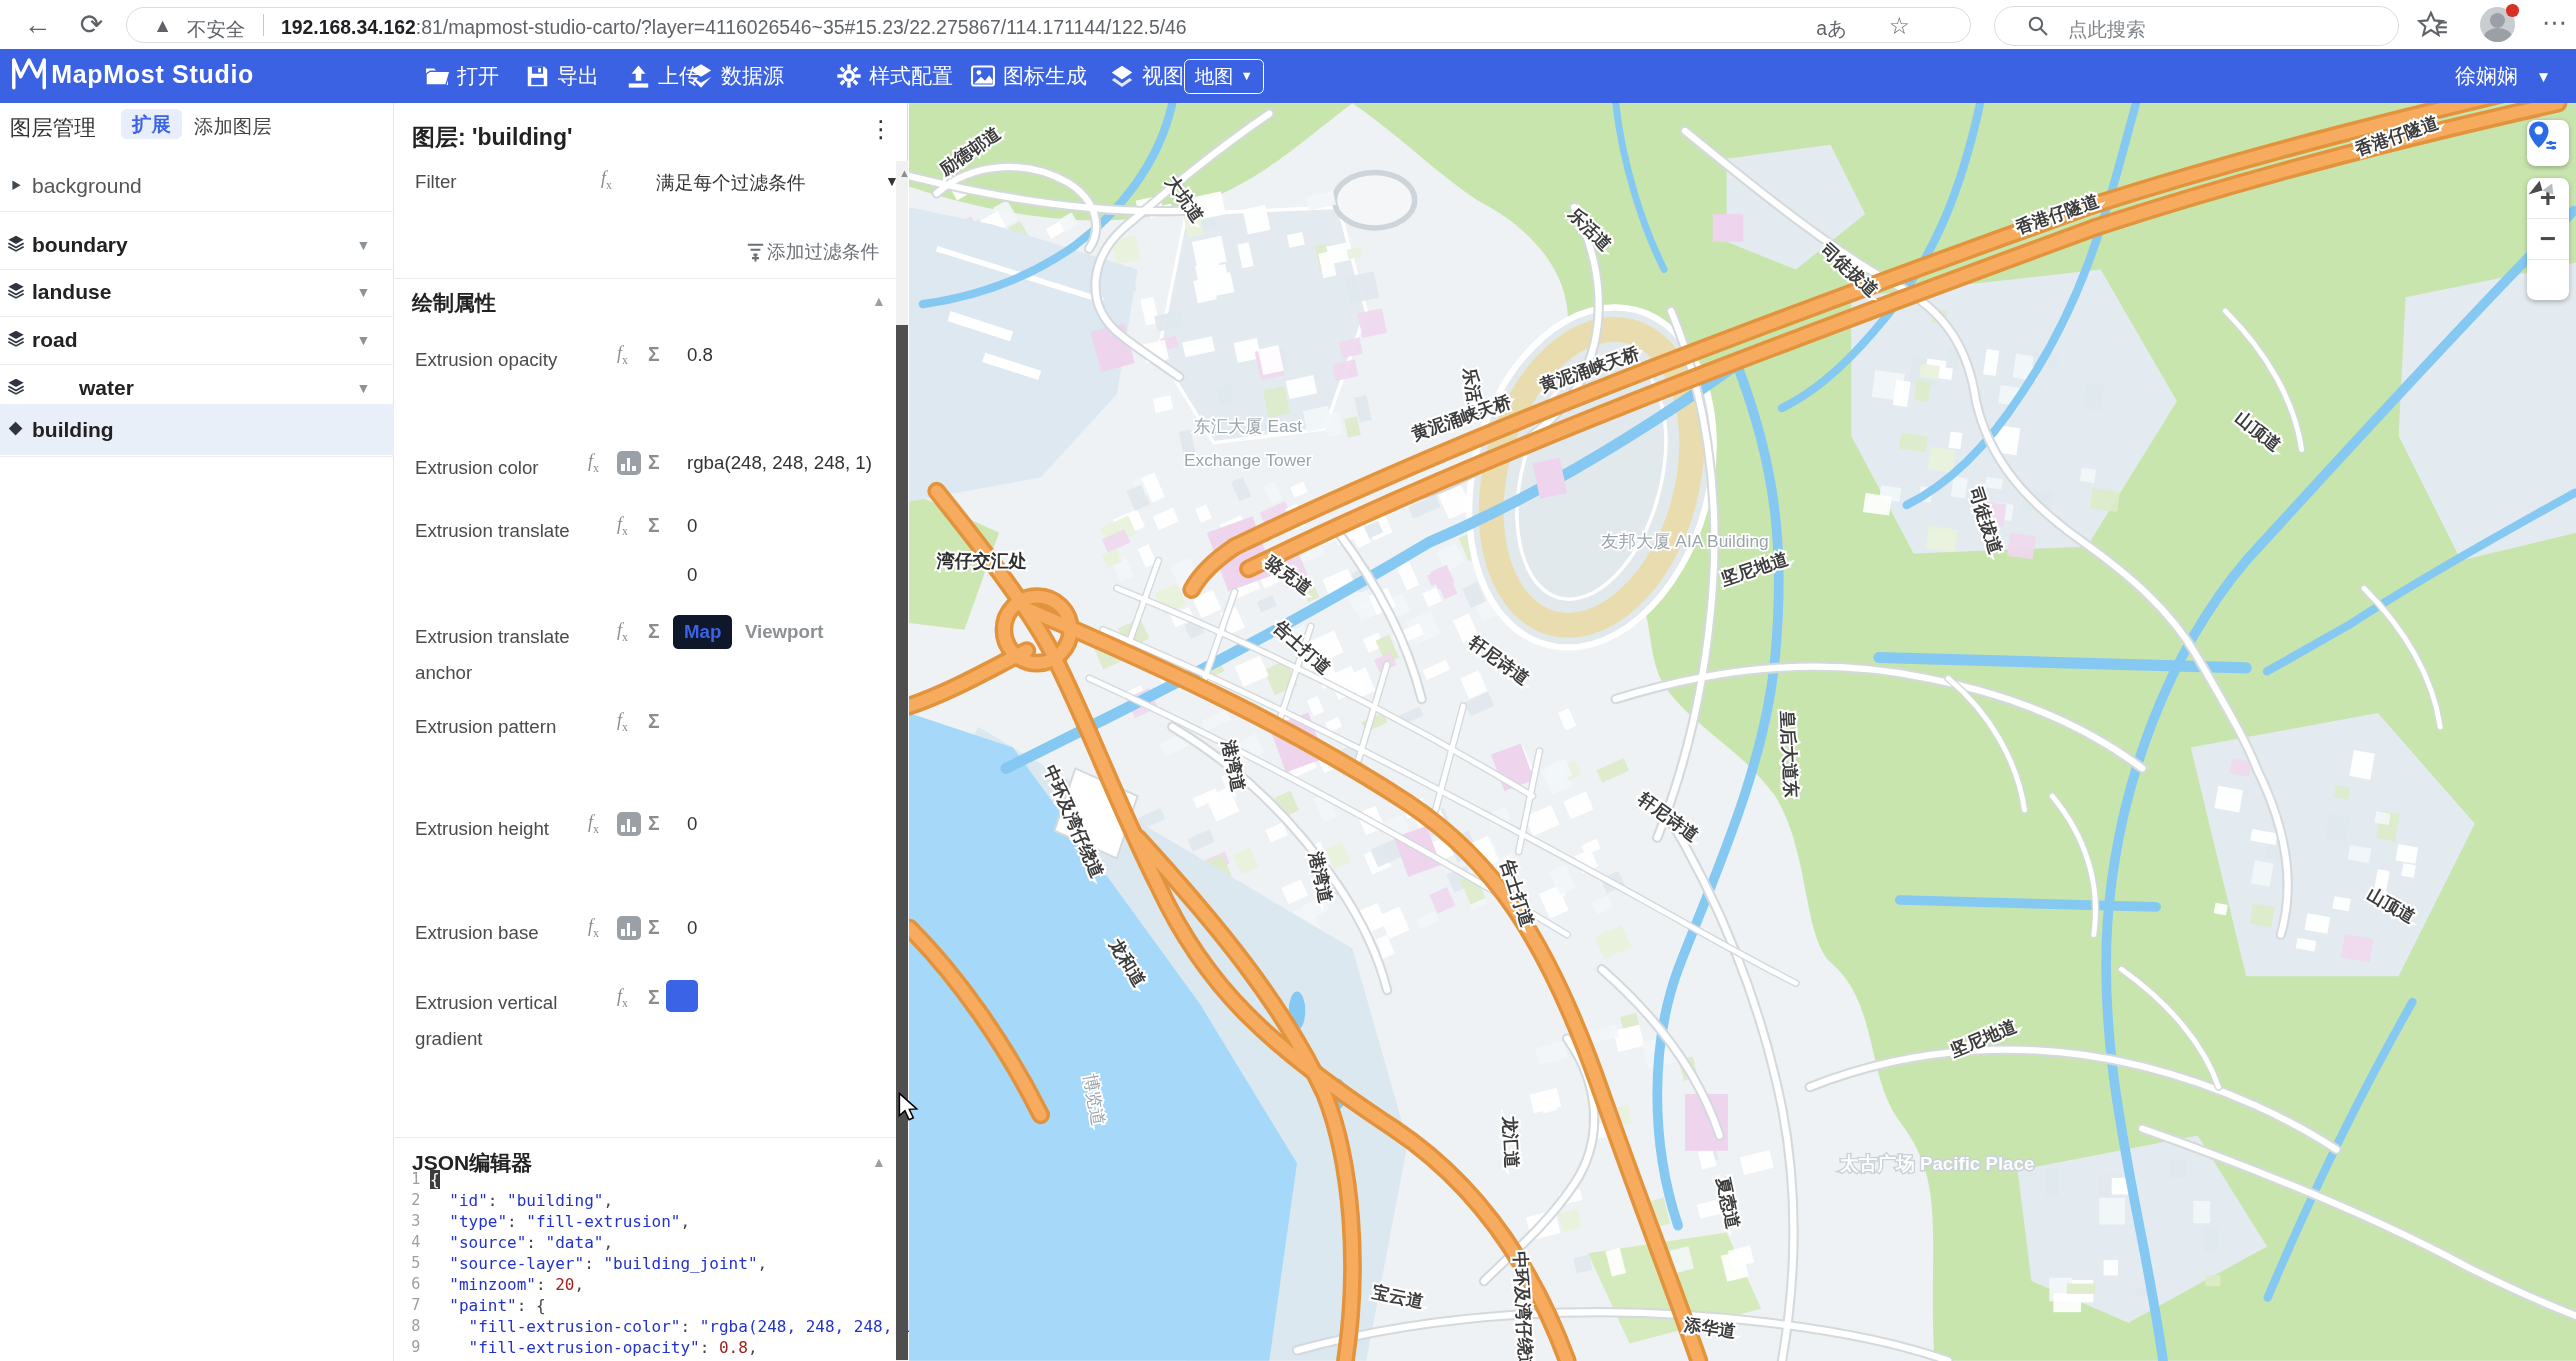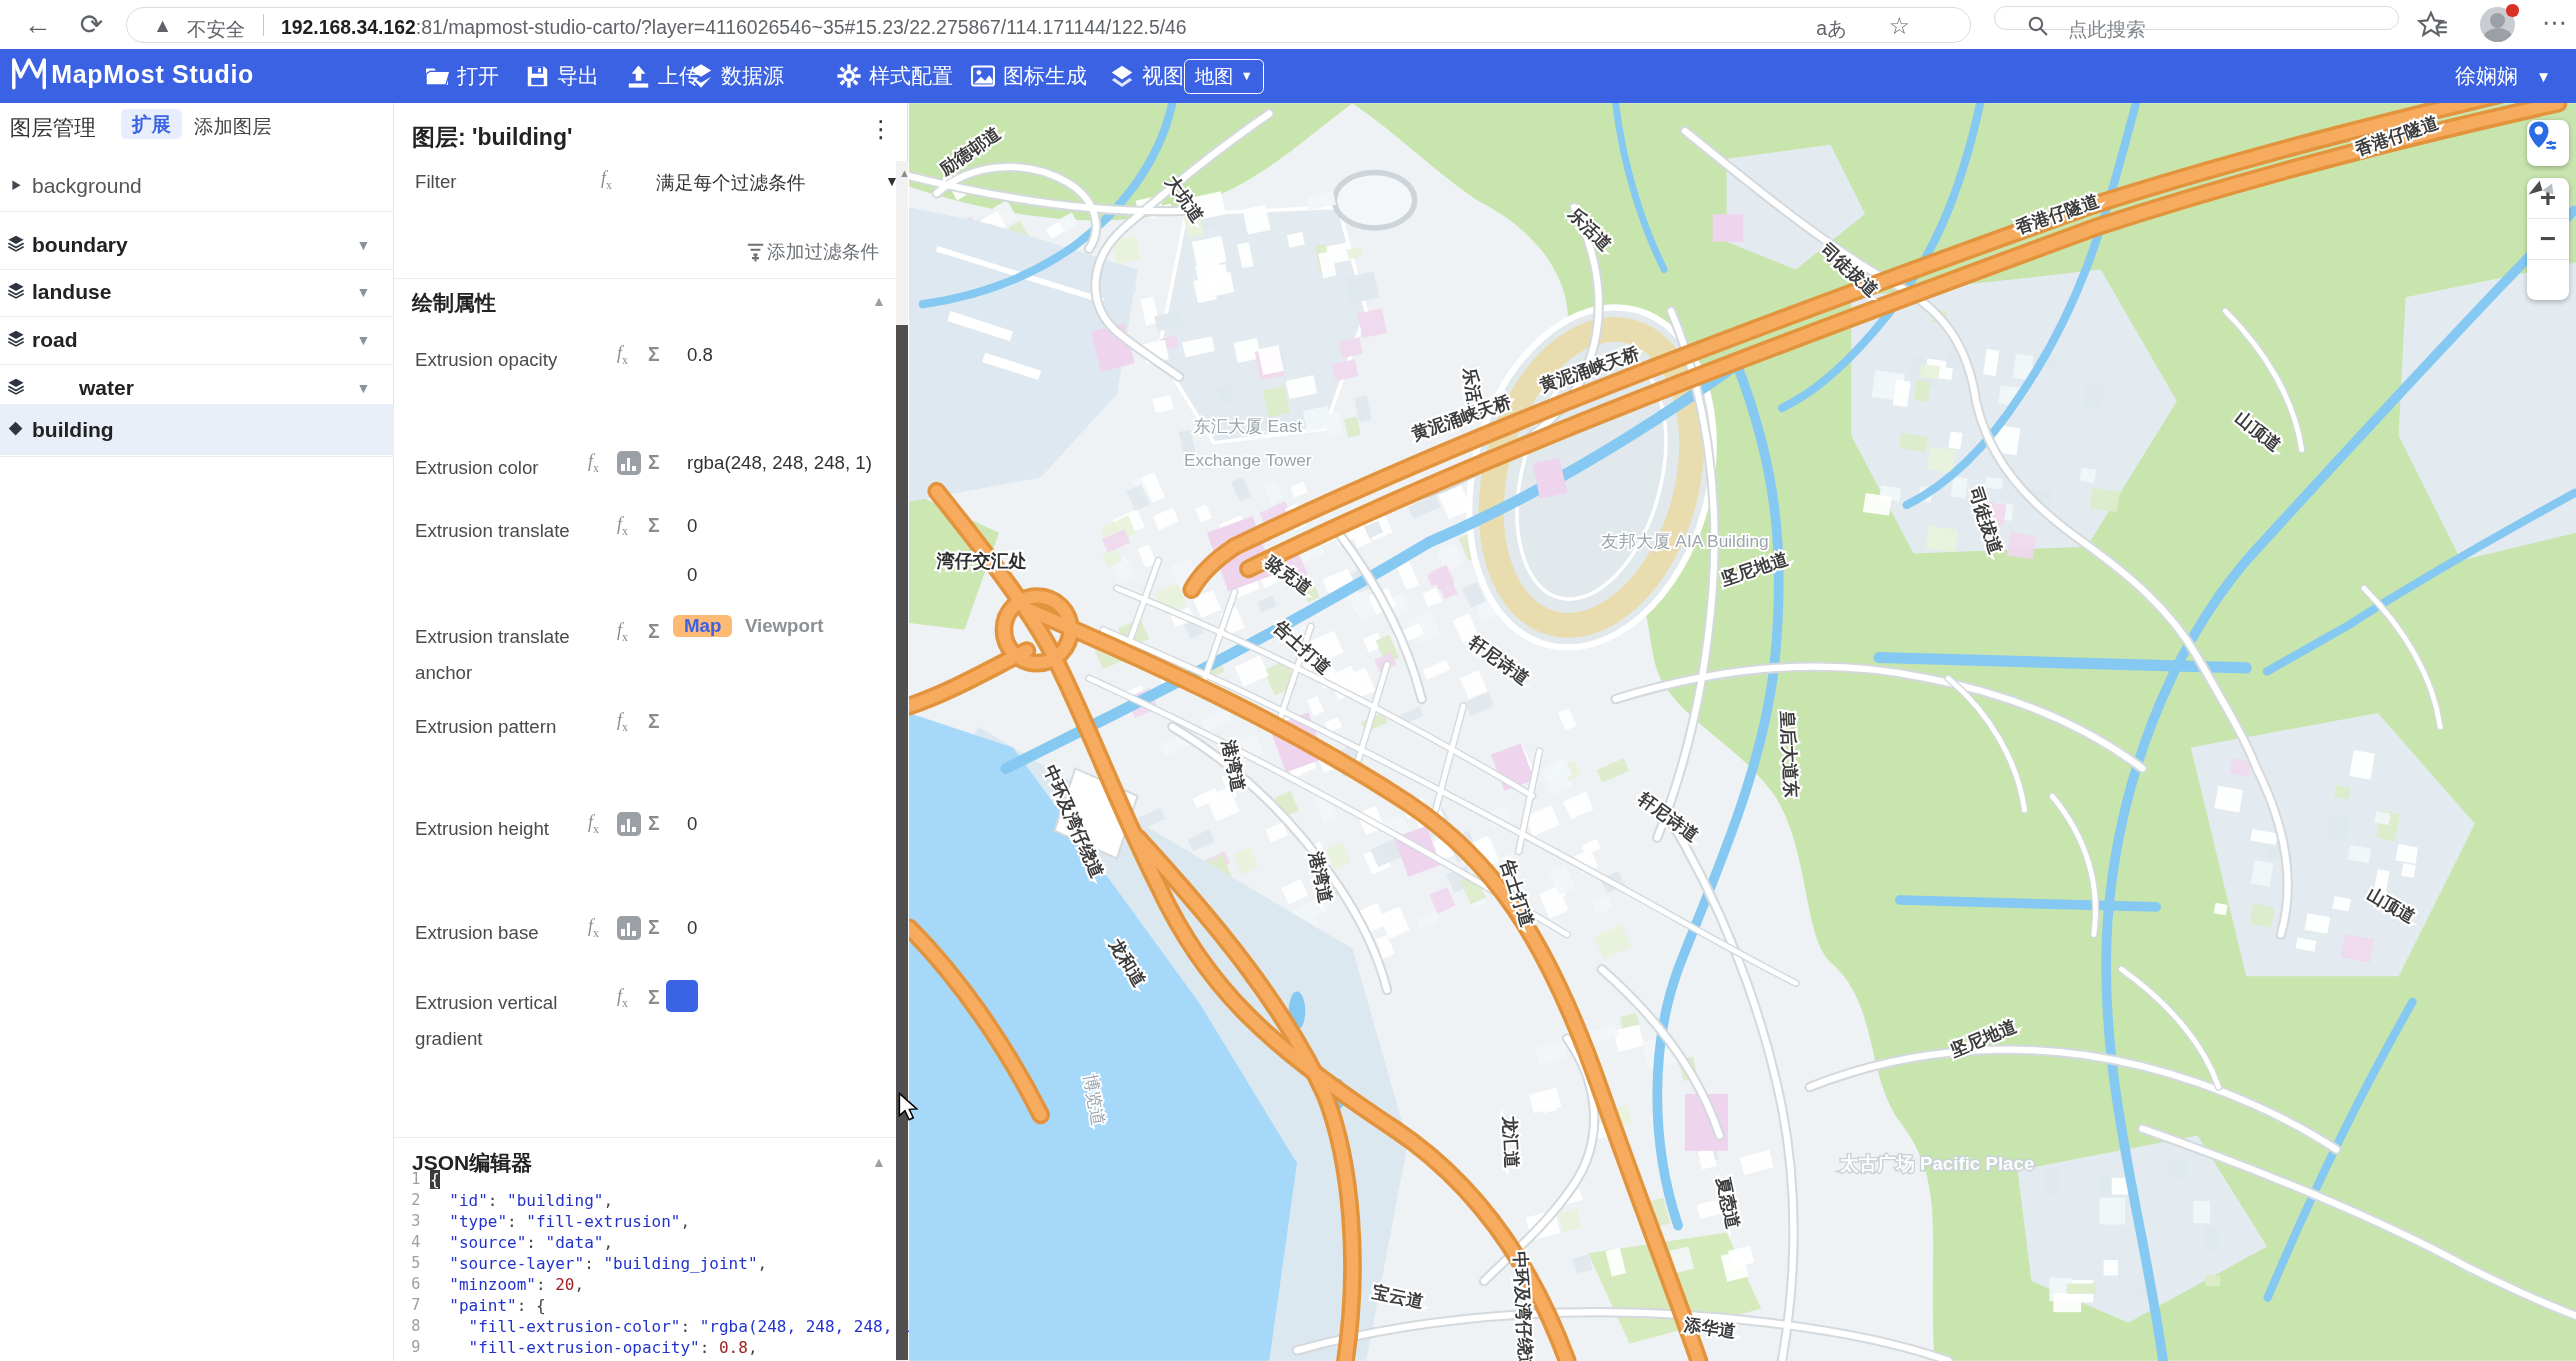--- a/index.html
+++ b/index.html
@@ -9,21 +9,21 @@
   #browser-bar { position:absolute; left:0; top:0; width:2576px; height:49px; background:#fff; }
   .nav-ico { position:absolute; top:8.3px; font-size:28px; color:#5f6368; width:33px; height:33px; text-align:center; line-height:33px; border-radius:50%; }
   #url-pill { position:absolute; left:126px; top:7px; width:1845px; height:36px; border:1.4px solid #dadce0; border-radius:19.4px; background:#fff; }
   #url-pill .warn { position:absolute; left:26px; top:6.2px; font-size:19.4px; color:#5f6368; }
   #url-pill .sec  { position:absolute; left:60px; top:7.6px; font-size:19.4px; color:#5f6368; }
   #url-pill .sep  { position:absolute; left:136px; top:5.5px; height:22px; width:0.7px; background:#c7c7c7; }
   #url-pill .url  { position:absolute; left:154px; top:7.6px; font-size:19.4px; color:#5f6368; white-space:nowrap; }
   #url-pill .url b{ color:#202124; font-weight:bold; }
   #url-pill .tr-ico { position:absolute; right:123px; top:7px; font-size:19.4px; color:#5f6368; }
   #url-pill .star   { position:absolute; right:60px; top:4.2px; font-size:23.6px; color:#5f6368; }
-  #search-pill { position:absolute; left:1994px; top:5.5px; width:405px; height:24px; border:1.4px solid #dadce0; border-radius:21px; background:#fff; }
+  #search-pill { position:absolute; left:1994px; top:5.5px; width:405px; height:40px; border:1.4px solid #dadce0; border-radius:21px; background:#fff; }
   #search-pill .mag { position:absolute; left:32px; top:8.3px; }
   #search-pill .ph  { position:absolute; left:73px; top:9px; font-size:19.4px; color:#80868b; }
   #collections-ico { position:absolute; left:2417px; top:9.7px; }
   #avatar { position:absolute; left:2480px; top:7px; width:35px; height:35px; border-radius:50%; background:#c9cdd1; overflow:hidden; }
   #avatar .head { position:absolute; left:9.7px; top:5.5px; width:15.2px; height:15.2px; border-radius:50%; background:#9aa0a6; }
   #avatar .body { position:absolute; left:3.5px; top:21px; width:28px; height:18px; border-radius:50% 50% 0 0; background:#9aa0a6; }
   #avatar-dot { position:absolute; left:2506px; top:4.2px; width:12.5px; height:12.5px; border-radius:50%; background:#d93025; }
   #more-dots { position:absolute; left:2542px; top:8.3px; font-size:25px; color:#5f6368; letter-spacing:2.8px; }
 
   
@@ -73,21 +73,21 @@
   .sect-head { position:absolute; left:18px; font-size:21px; font-weight:bold; color:#222; }
   .sect-caret { position:absolute; left:478px; font-size:14px; color:#9aa0a6; }
   .prop-row { position:absolute; left:21px; width:478px; }
   .prop-row .lab { position:absolute; left:0; top:0; width:173px; line-height:1.9; }
   .prop-row .i1 { position:absolute; top:1.4px; }
   .prop-row .fx3 { left:173px; } .prop-row .ch3 { left:202px; } .prop-row .sg3 { left:233px; }
   .prop-row .fx2 { left:202px; } .prop-row .sg2 { left:233px; }
   .prop-row .val { position:absolute; left:272px; top:2.1px; }
   .prop-row .val3 { position:absolute; left:272px; top:2.1px; }
   .pill-toggle { position:absolute; left:258px; top:-4.2px; display:flex; gap:12.5px; align-items:center; }
-  .pill-on  { background:#fdba74; color:#3b63e6; font-weight:bold; font-size:18.7px; padding:0 11px; border-radius:5.5px; }
+  .pill-on  { background:#0f172a; color:#3b63e6; font-weight:bold; font-size:18.7px; padding:6px 11px; border-radius:5.5px; }
   .pill-off { color:#8c9196; font-size:18.7px; font-weight:bold; }
   #vg-check { position:absolute; left:251px; top:-5.5px; width:32px; height:32px; background:#3b63e6; border-radius:4.9px; }
   
   #json-lines { position:absolute; left:0; top:1067px; width:503px; font-family:"DejaVu Sans Mono",monospace; font-size:16px; }
   .jline { height:21px; display:flex; white-space:pre; }
   .jline .ln { width:36px; text-align:right; color:#9aa0a6; flex:0 0 36px; padding-right:9.7px; font-size:15.2px; }
   .jseg-k, .jseg-s { color:#2233cc; }
   .jseg-num { color:#a02020; }
   .jseg-p { color:#444; }
   .jseg-cur { background:#3c3c3c; color:#fff; }

